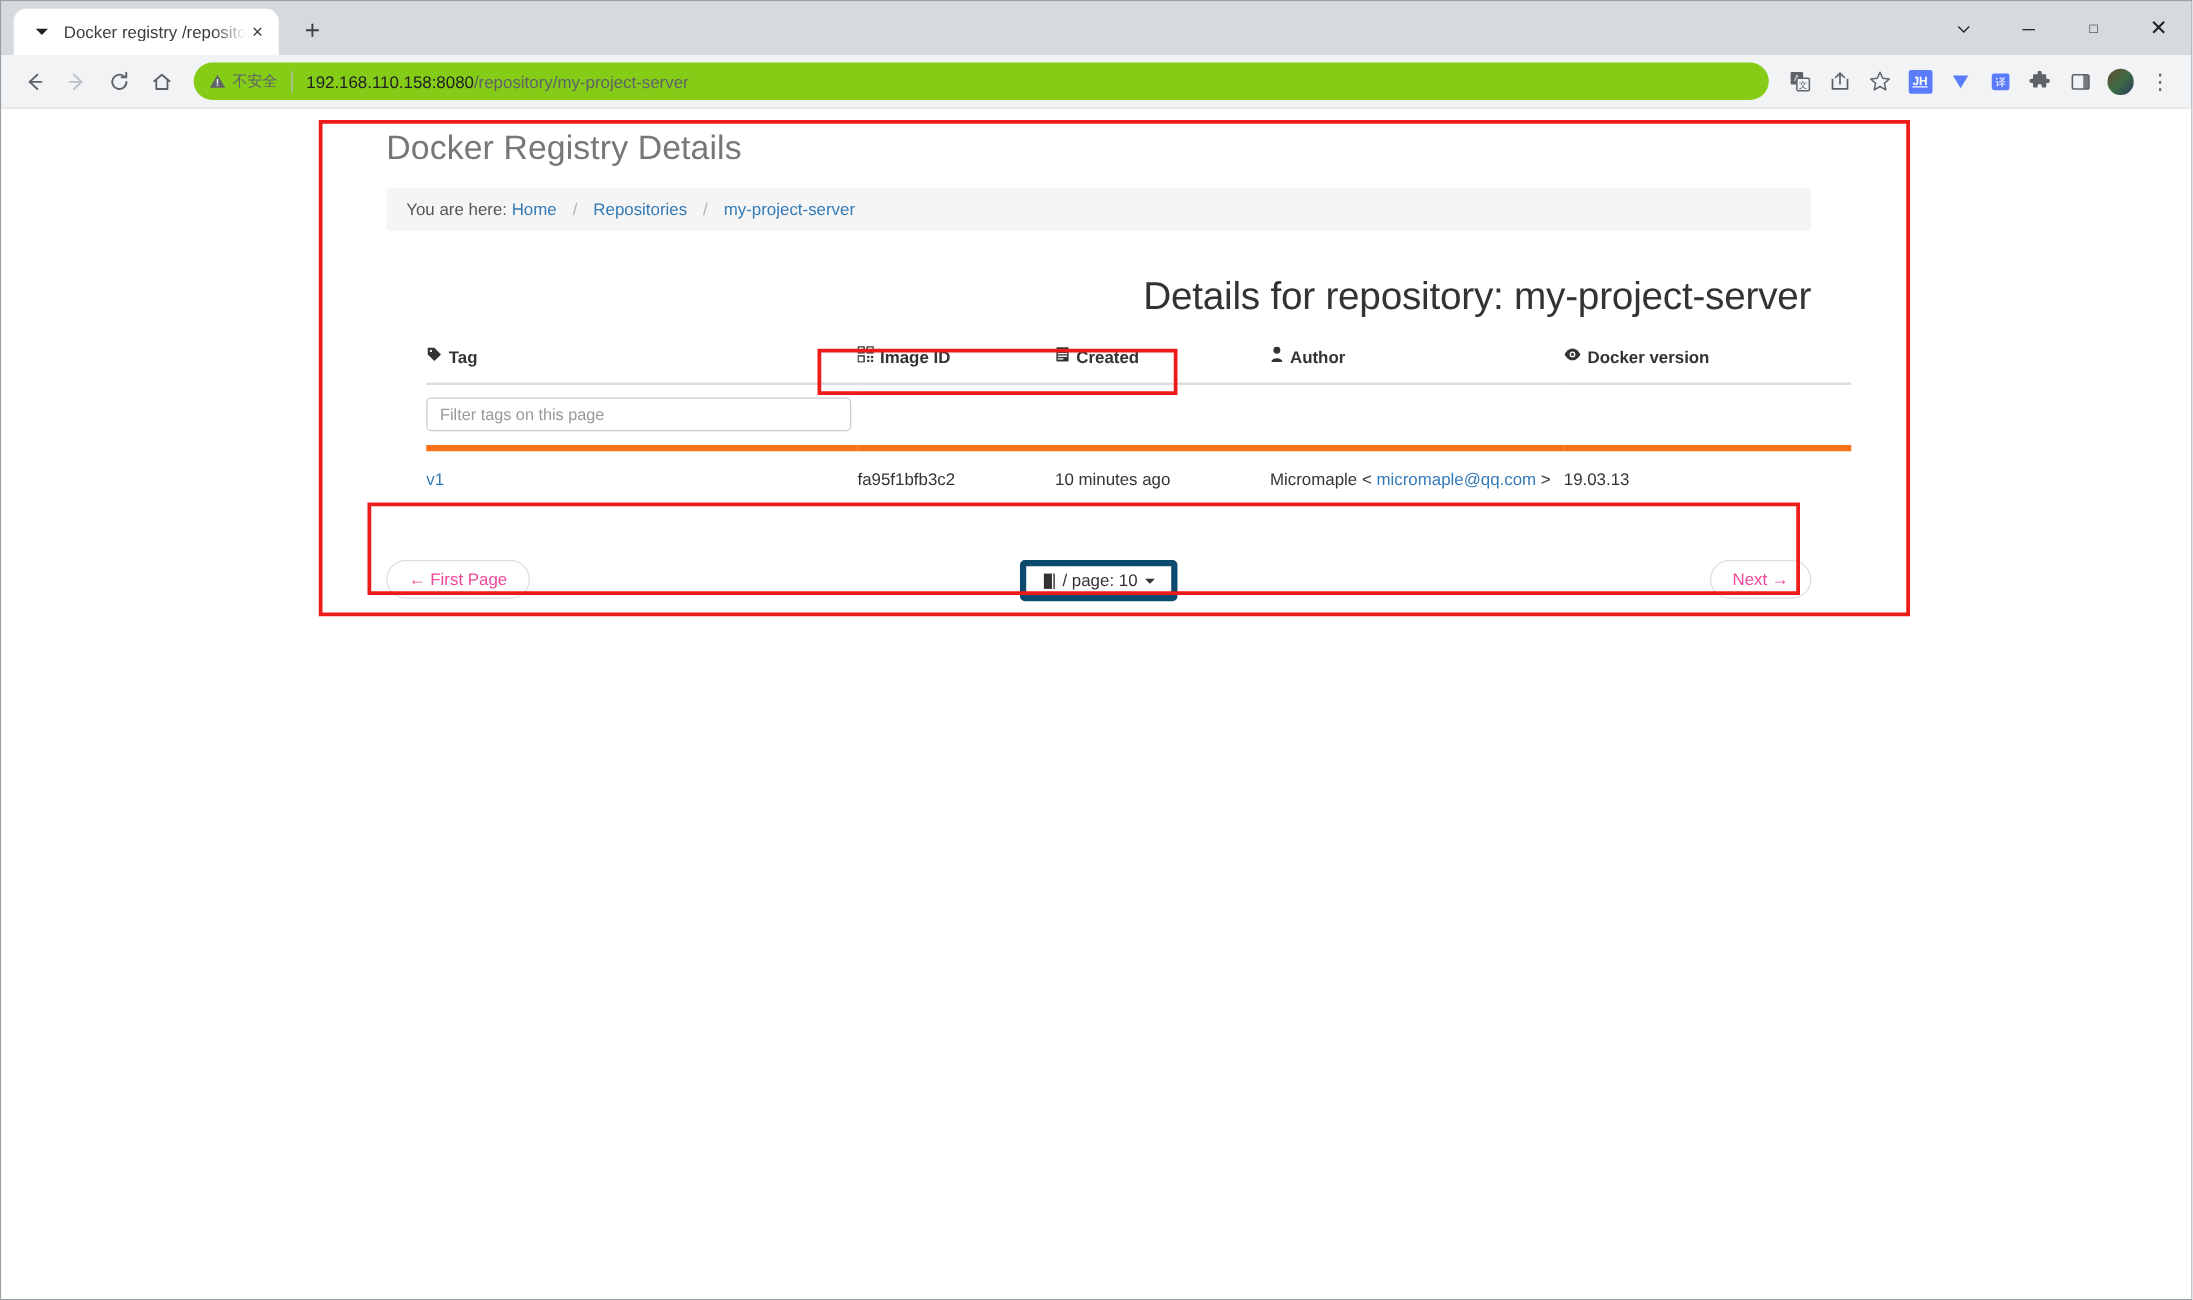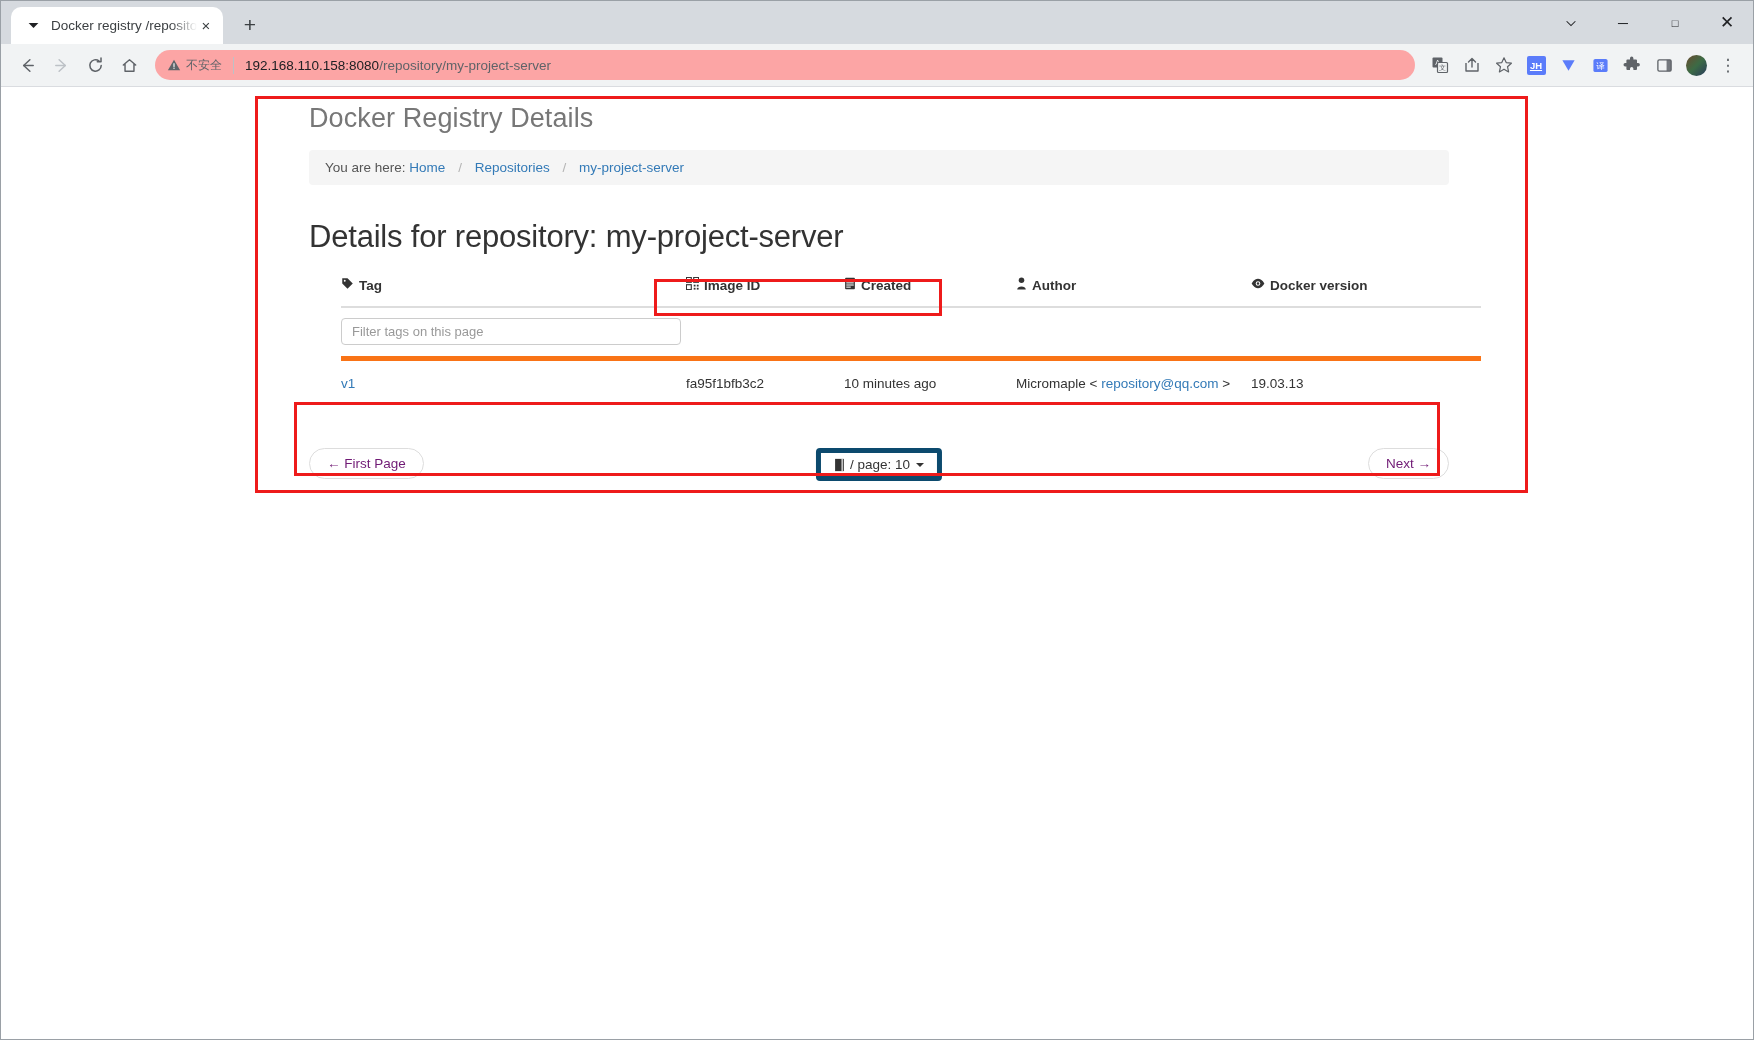--- a/index.html
+++ b/index.html
@@ -91,21 +91,21 @@
   .navbtn {
     width: 32px; height: 32px;
     display: flex; align-items: center; justify-content: center;
     color: #5f6368; font-size: 17px; cursor: pointer;
     border-radius: 50%;
   }
   .navbtn.dim { color: #bdc1c6; }
   .omnibox {
     flex: 1;
     height: 30px;
-    background: #fca5a5;
+    background: #84cc16;
     border-radius: 16px;
     display: flex; align-items: center;
     padding: 0 12px;
     margin: 0 8px;
     min-width: 0;
   }
   .omnibox .warn {
     display: flex; align-items: center;
     color: #5f6368; font-size: 12px;
     white-space: nowrap;
@@ -173,20 +173,21 @@
   }
   .breadcrumb a { color: #337ab7; text-decoration: none; }
   .breadcrumb .divider { color: #b4b4b4; margin: 0 9px; }
 
   h2.details {
     margin: 34px 0 22px 0;
     font-size: 31px;
     font-weight: 400;
     color: #333;
     letter-spacing: -.2px;
+    text-align: right;
   }
   h2.details .repo-name { position: relative; }
 
   table.tags {
     width: 100%;
     border-collapse: collapse;
     font-size: 13.5px;
     color: #333;
     table-layout: fixed;
     margin-left: 32px;
@@ -236,21 +237,21 @@
     position: relative;
     height: 34px;
   }
   .btn {
     border: 1px solid #dddddd;
     background: #fff;
     border-radius: 18px;
     height: 31px;
     padding: 12px 17px;
     font-size: 13.5px;
-    color: #701a75;
+    color: #ec4899;
     font-family: "Liberation Sans", sans-serif;
     cursor: pointer;
     display: inline-flex; align-items: center;
   }
   .btn.first { position: absolute; left: 0; top: 0; }
   .btn.next  { position: absolute; right: 0; top: 0; }
   .btn.perpage {
     position: absolute; left: 50%; transform: translateX(-50%); top: 0;
     border-radius: 4px;
     color: #333;
@@ -491,21 +492,21 @@
               <td></td>
             </tr>
             <tr>
               <td>
                 <a href="#" class="taglink">v1</a>
               </td>
               <td>fa95f1bfb3c2</td>
               <td>10 minutes ago</td>
               <td>
                 <span>Micromaple &lt;</span>
-                <a href="#" class="maillink">repository@qq.com</a>
+                <a href="#" class="maillink">micromaple@qq.com</a>
                 <span>&gt;</span>
               </td>
               <td>19.03.13</td>
             </tr>
           </tbody>
         </table>
 
         <div class="pager">
           <button class="btn first">← First Page</button>
           <button class="btn perpage">

